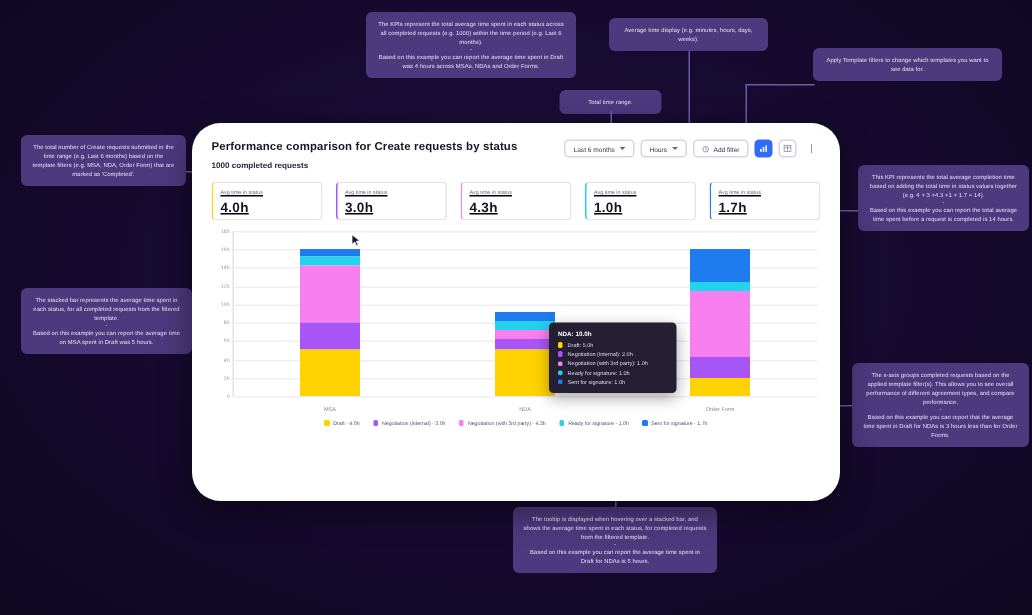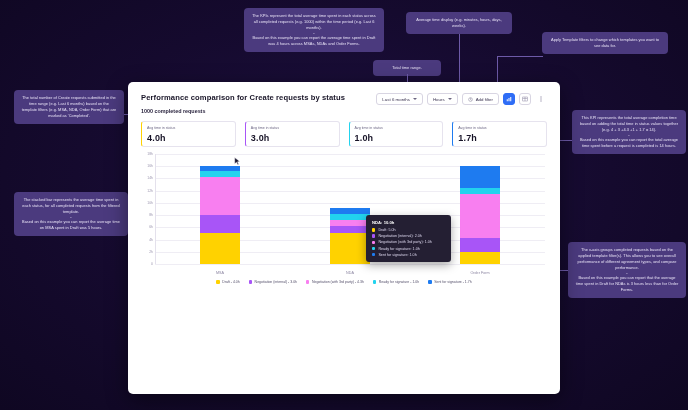--- a/index.html
+++ b/index.html
@@ -40,22 +40,22 @@
   .conn { position: absolute; background: #6d5aa8; }
   .conn-v { width: 1px; }
   .conn-h { height: 1px; }
   .arrow { position: absolute; width: 0; height: 0; }
   .arrow-down { border-left: 2.5px solid transparent; border-right: 2.5px solid transparent; border-top: 3.5px solid #6d5aa8; }
   .arrow-right { border-top: 2.5px solid transparent; border-bottom: 2.5px solid transparent; border-left: 3.5px solid #6d5aa8; }
   .arrow-up { border-left: 2.5px solid transparent; border-right: 2.5px solid transparent; border-bottom: 3.5px solid #6d5aa8; }
 
   
   .panel {
-    position: absolute; left: 128px; top: 82px; width: 432px; height: 312px;
-    background: #ffffff; border-radius: 5px;
+    position: absolute; left: 128px; top: 82px; width: 432px; height: 252px;
+    background: #ffffff; border-radius: 19px;
     box-shadow: 0 6px 22px rgba(0,0,0,.45);
     padding: 11px 13px 8px 13px;
   }
   .panel-head { display: flex; align-items: flex-start; justify-content: space-between; }
   .panel-title { font-size: 7.6px; font-weight: bold; color: #191528; letter-spacing: .1px; }
   .panel-sub { font-size: 5.4px; color: #2c2640; margin-top: 6px; font-weight: bold; }
 
   .toolbar { display: flex; align-items: center; gap: 4px; }
   .pill {
     height: 12px; border: .7px solid #d8d5e2; border-radius: 3px;
@@ -64,21 +64,21 @@
   }
   .pill .caret { width:0;height:0;border-left:2px solid transparent;border-right:2px solid transparent;border-top:2.6px solid #6b6580; }
   .iconbtn {
     width: 12px; height: 12px; border: .7px solid #d8d5e2; border-radius: 3px;
     display: flex; align-items: center; justify-content: center; background: #fff;
   }
   .iconbtn.active { background: #2f6df6; border-color: #2f6df6; }
   .iconbtn.plain { border: none; }
 
   
-  .kpis { display: flex; gap: 9px; margin-top: 7px; }
+  .kpis { display: flex; gap: 9px; margin-top: 7px; text-decoration: underline; }
   .kpi {
     flex: 1; height: 26px; background: #fff;
     border: .7px solid #e6e3ee; border-radius: 3px;
     border-left-width: 1.8px; border-left-style: solid;
     padding: 4px 5px;
   }
   .kpi-label { font-size: 3.6px; color: #6d6785; }
   .kpi-value { font-size: 9px; font-weight: bold; color: #171327; margin-top: 3px; letter-spacing: .2px; }
 
   
@@ -228,20 +228,24 @@
     </div>
 
     <div class="kpis">
       <div class="kpi" style="border-left-color: rgb(255, 210, 0);">
         <div class="kpi-label">Avg time in status</div>
         <div class="kpi-value">4.0h</div>
       </div>
       <div class="kpi" style="border-left-color: rgb(168, 85, 247);">
         <div class="kpi-label">Avg time in status</div>
         <div class="kpi-value">3.0h</div>
+      </div>
+      <div class="kpi" style="border-left-color: rgb(248, 127, 240);">
+        <div class="kpi-label">Avg time in status</div>
+        <div class="kpi-value">4.3h</div>
       </div>
       <div class="kpi" style="border-left-color: rgb(34, 211, 238);">
         <div class="kpi-label">Avg time in status</div>
         <div class="kpi-value">1.0h</div>
       </div>
       <div class="kpi" style="border-left-color: rgb(30, 123, 240);">
         <div class="kpi-label">Avg time in status</div>
         <div class="kpi-value">1.7h</div>
       </div>
     </div>

